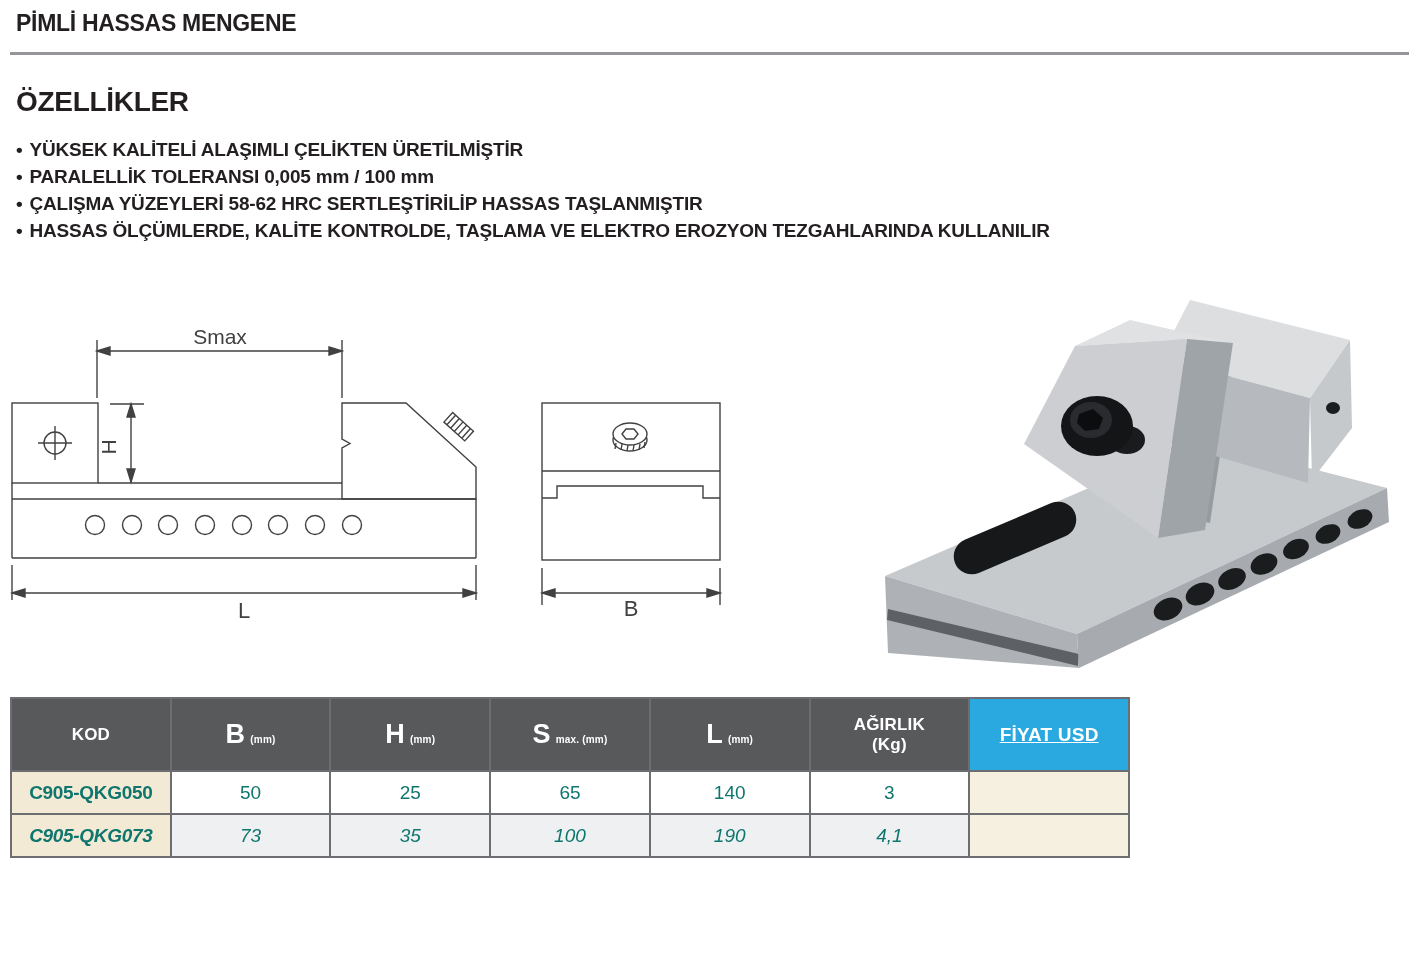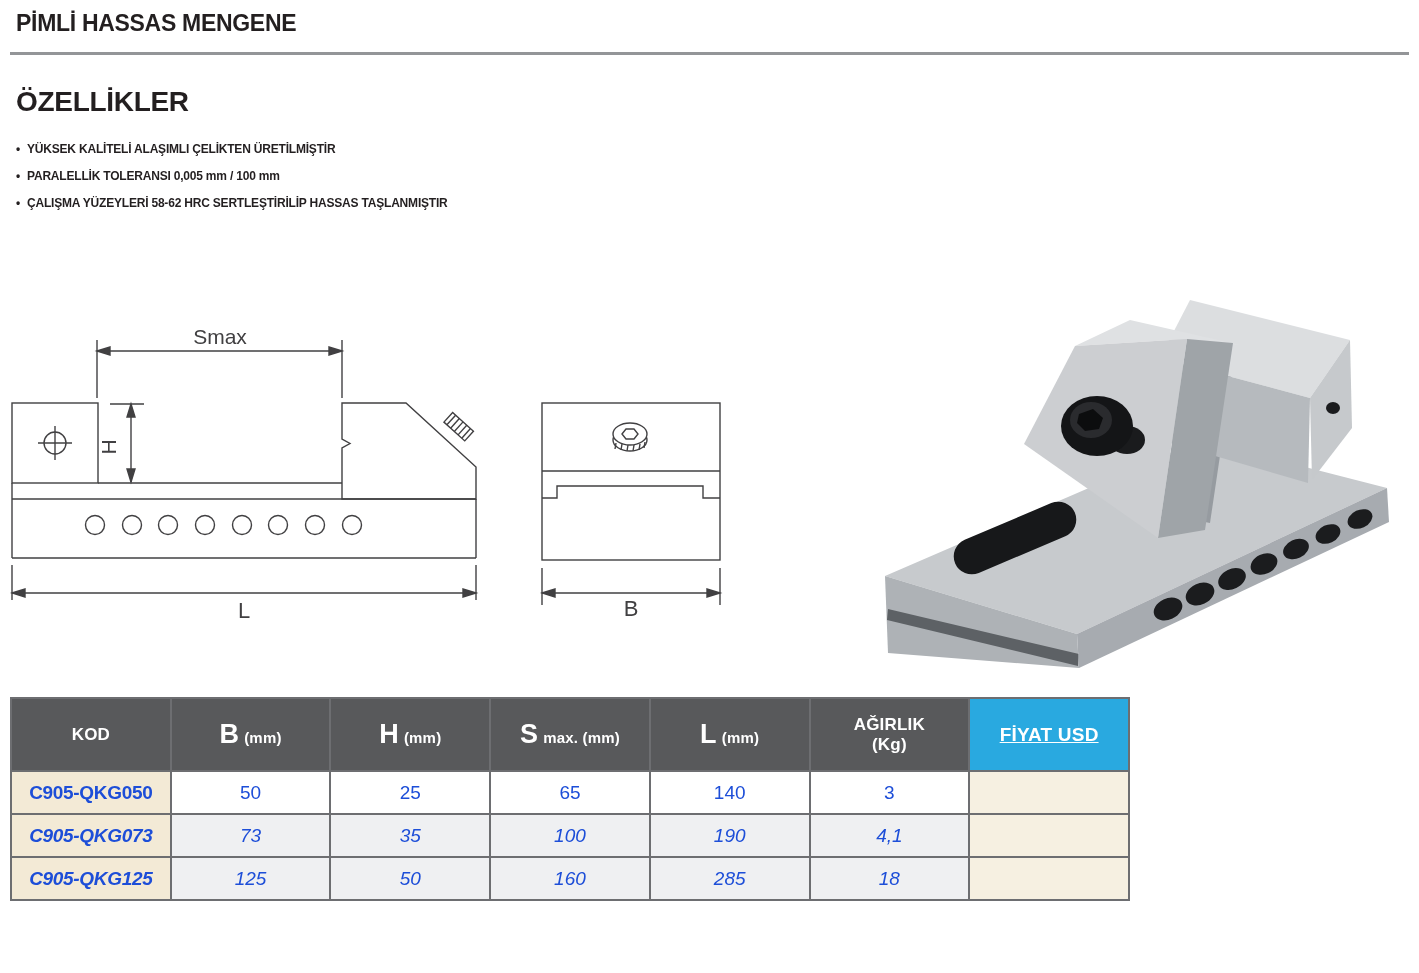--- a/index.html
+++ b/index.html
@@ -2,45 +2,46 @@
 <html><head>
 <meta charset="utf-8">
 <style>
   html,body{margin:0;padding:0;background:#fff;}
   body{width:1419px;height:973px;position:relative;font-family:"Liberation Sans",sans-serif;color:#231f20;overflow:hidden;}
   .abs{position:absolute;}
   .page-title{left:16px;top:10px;font-size:23px;font-weight:800;letter-spacing:-0.3px;}
   .rule{left:10px;top:52px;width:1399px;height:3px;background:#939598;}
   .section-heading{left:16px;top:86px;font-size:28px;font-weight:800;letter-spacing:-0.3px;}
   ul.features{left:16px;top:136px;list-style:none;margin:0;padding:0;}
-  ul.features li{font-size:12px;font-weight:700;line-height:27px;letter-spacing:-0.2px;white-space:nowrap;}
+  ul.features li{font-size:19px;font-weight:700;line-height:27px;letter-spacing:-0.2px;white-space:nowrap;}
   ul.features li .dot{margin-right:7px;}
   svg text{font-family:"Liberation Sans",sans-serif;fill:#414042;}
   table.spec{left:10px;top:697px;width:1120px;border-collapse:collapse;table-layout:fixed;}
   table.spec th,table.spec td{border:2px solid #6d6e71;text-align:center;vertical-align:middle;padding:0;}
   table.spec thead th{height:71px;background:#58595b;color:#fff;font-size:17px;font-weight:700;letter-spacing:0.2px;}
   table.spec thead th .big{font-size:27px;font-weight:700;}
-  table.spec thead th .small{font-size:15px;font-weight:700;margin-left:5px;}
+  table.spec thead th .small{font-size:10px;font-weight:700;margin-left:5px;}
   table.spec thead th.fiyat{background:#29a9e0;font-size:19px;text-decoration:underline;}
-  table.spec tbody td{height:41px;font-size:19px;font-weight:500;color:#1d4ed8;background:#fff;}
+  table.spec tbody td{height:41px;font-size:19px;font-weight:500;color:#0f766e;background:#fff;}
   table.spec tbody tr.alt td{background:#eff0f2;font-style:italic;}
   table.spec tbody td.kod{background:#f3ead6 !important;font-weight:700;letter-spacing:-0.3px;}
   table.spec tbody td.fiyat{background:#f6f0e1 !important;}
 </style>
 </head>
 <body>
 
 <div class="abs page-title">PİMLİ HASSAS MENGENE</div>
 <div class="abs rule"></div>
 <div class="abs section-heading">ÖZELLİKLER</div>
 
 <ul class="abs features">
   <li><span class="dot">•</span><span>YÜKSEK KALİTELİ ALAŞIMLI ÇELİKTEN ÜRETİLMİŞTİR</span></li>
   <li><span class="dot">•</span><span>PARALELLİK TOLERANSI 0,005 mm / 100 mm</span></li>
   <li><span class="dot">•</span><span>ÇALIŞMA YÜZEYLERİ 58-62 HRC SERTLEŞTİRİLİP HASSAS TAŞLANMIŞTIR</span></li>
+  <li><span class="dot">•</span><span>HASSAS ÖLÇÜMLERDE, KALİTE KONTROLDE, TAŞLAMA VE ELEKTRO EROZYON TEZGAHLARINDA KULLANILIR</span></li>
 </ul>
 
 <svg class="abs" style="left:10px;top:300px;" width="470" height="330" viewBox="0 0 470 330">
   <g fill="none" stroke="#414042" stroke-width="1.4">
 
     <g>
       <line x1="87" y1="40" x2="87" y2="98"></line>
       <line x1="332" y1="40" x2="332" y2="98"></line>
       <line x1="87" y1="51" x2="332" y2="51"></line>
       <polygon points="87,51 100,47 100,55" fill="#414042"></polygon>
@@ -202,23 +203,14 @@
     </tr>
     <tr class="alt">
       <td class="kod">C905-QKG073</td>
       <td>73</td>
       <td>35</td>
       <td>100</td>
       <td>190</td>
       <td>4,1</td>
       <td class="fiyat"></td>
     </tr>
-    <tr class="alt">
-      <td class="kod">C905-QKG125</td>
-      <td>125</td>
-      <td>50</td>
-      <td>160</td>
-      <td>285</td>
-      <td>18</td>
-      <td class="fiyat"></td>
-    </tr>
   </tbody>
 </table>
 
 </body></html>

